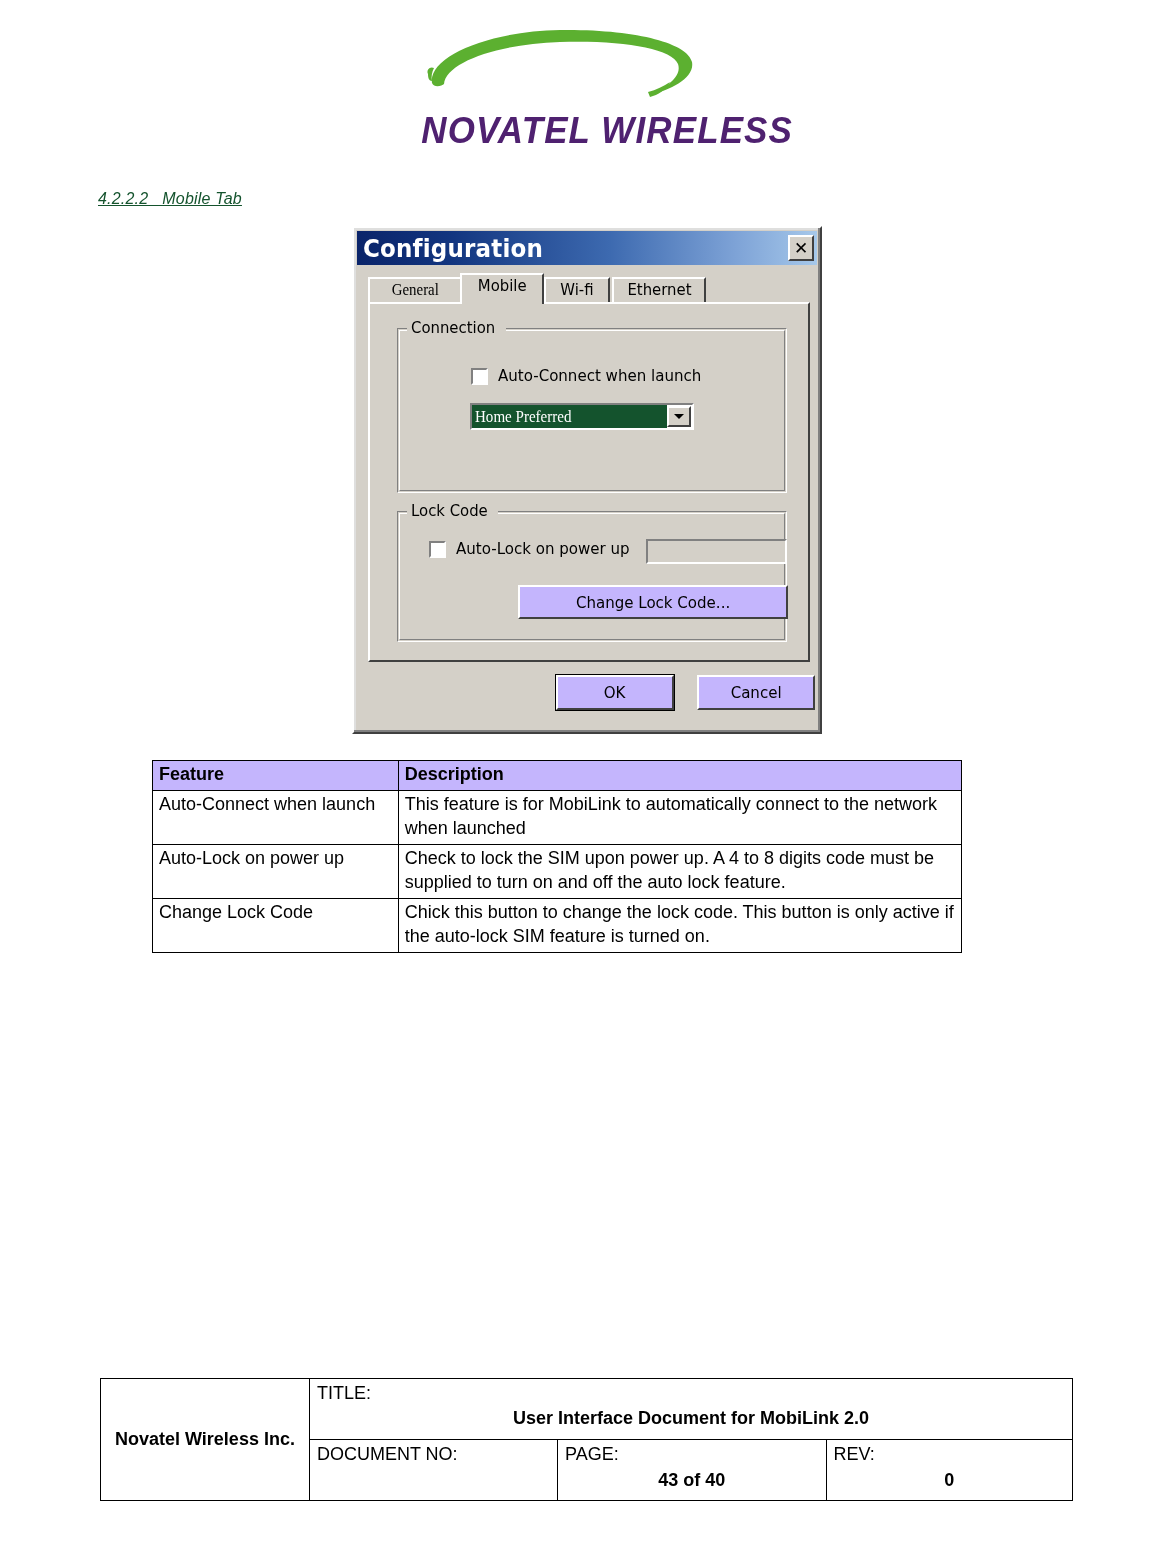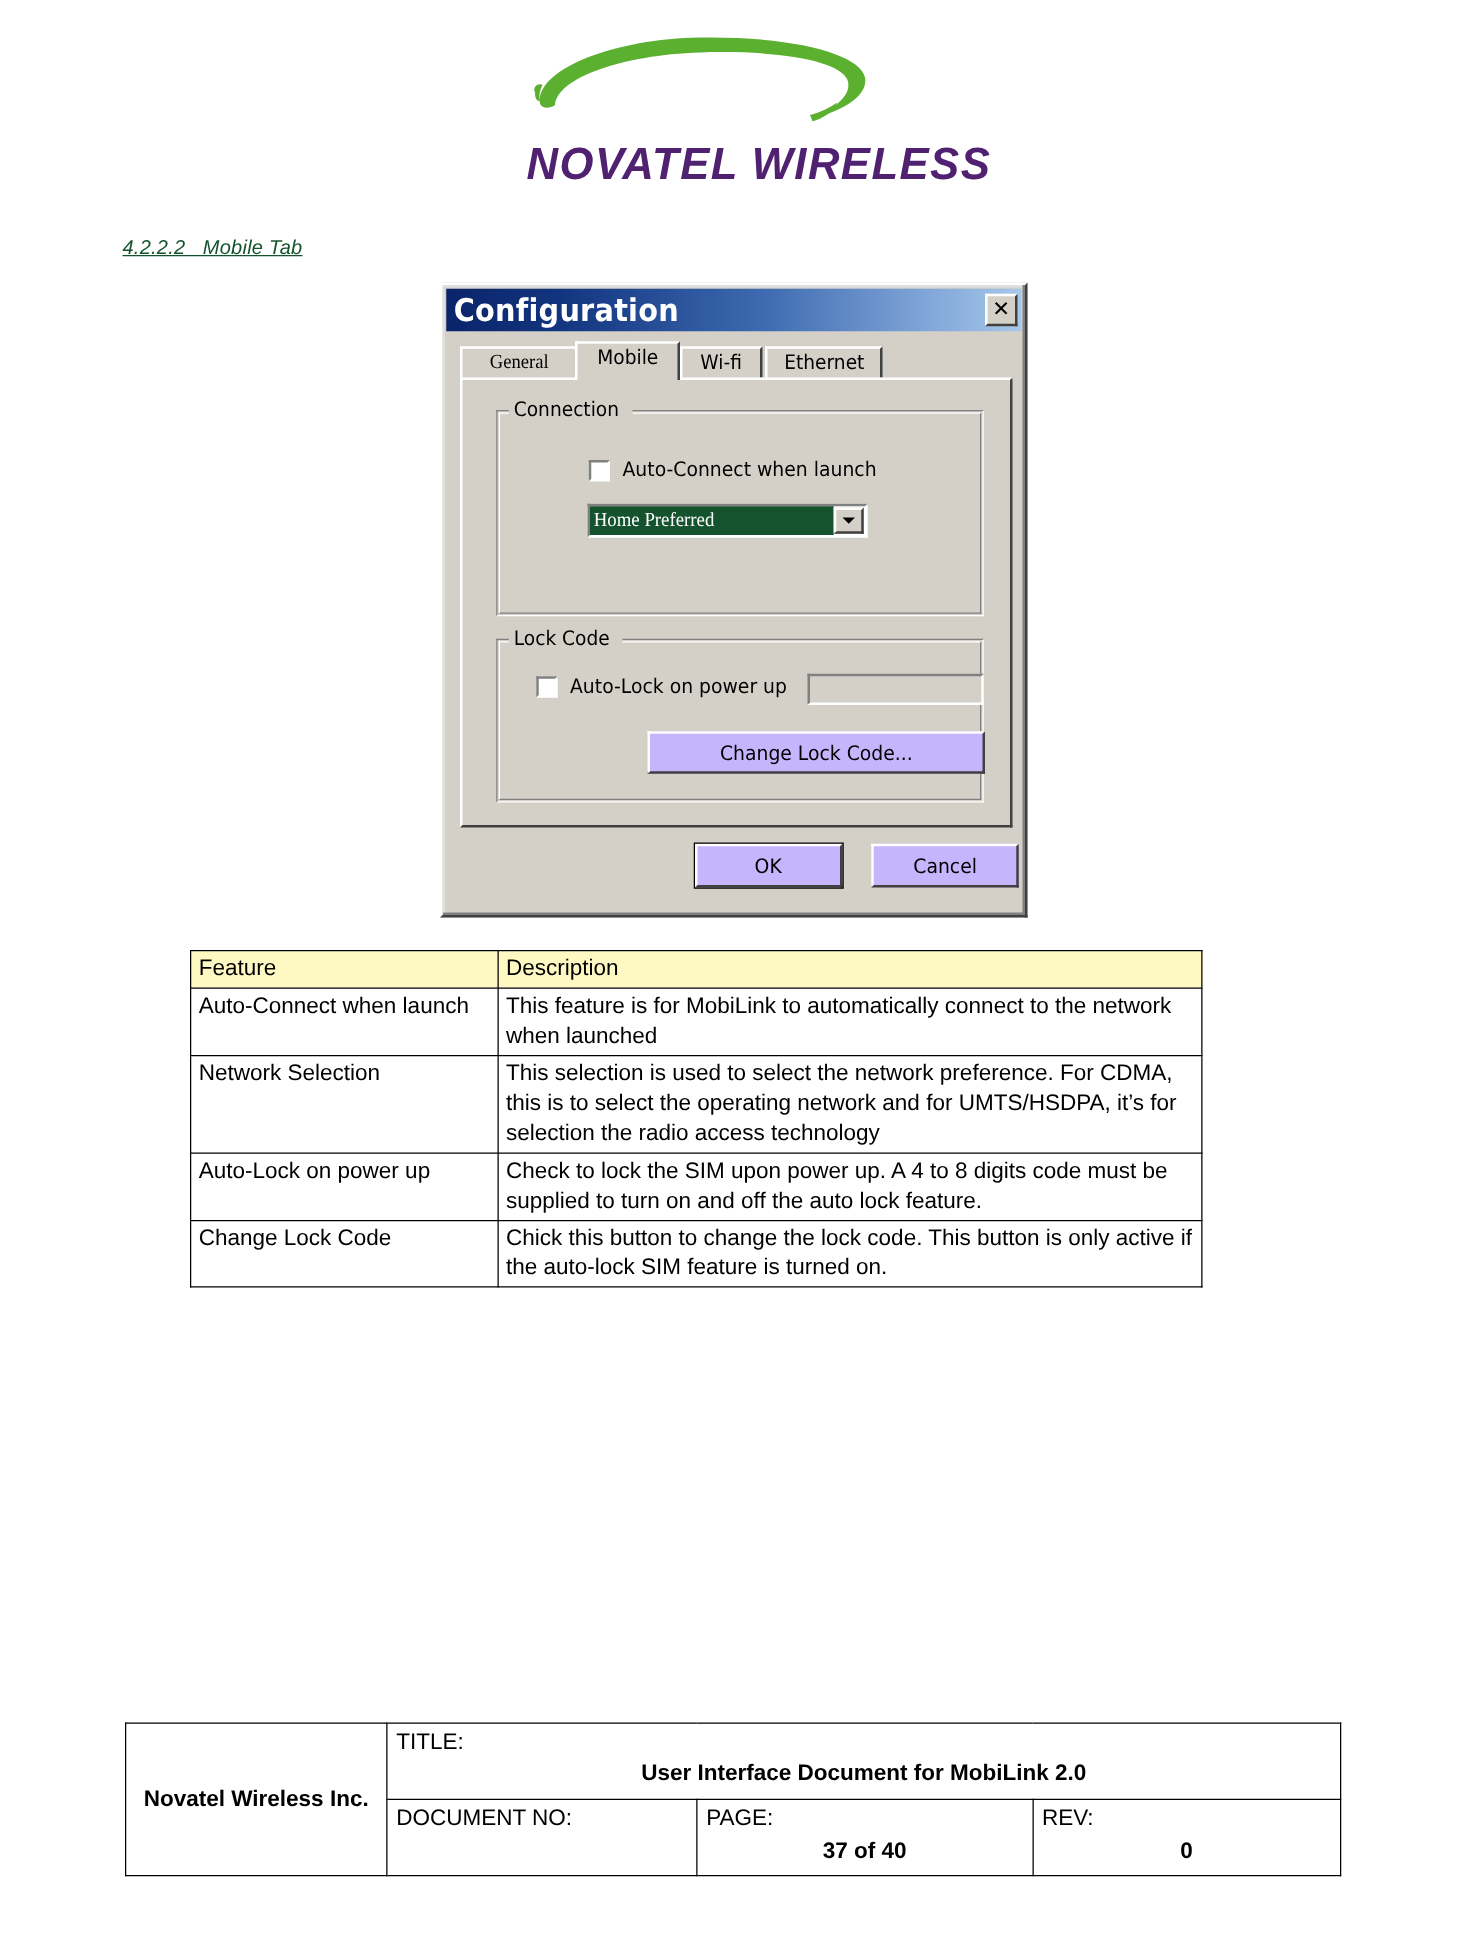--- a/index.html
+++ b/index.html
@@ -344,22 +344,22 @@
   }
   table.feature-table th,
   table.feature-table td {
     border: 1px solid #000000;
     padding: 2px 6px 3px 6px;
     vertical-align: top;
     text-align: left;
     line-height: 1.33;
   }
   table.feature-table th {
-    background: #fef9c3;
-    font-weight: normal;
+    background: #c4b5fd;
+    font-weight: bold;
   }
   table.feature-table col.c1 { width: 246px; }
   table.feature-table col.c2 { width: 564px; }
 
   
   table.footer-table {
     position: absolute;
     left: 100px;
     top: 1378px;
     width: 973px;
@@ -494,24 +494,20 @@
       <th>Feature</th>
       <th>Description</th>
     </tr>
   </thead>
   <tbody>
     <tr>
       <td>Auto-Connect when launch</td>
       <td>This feature is for MobiLink to automatically connect to the network when launched</td>
     </tr>
     <tr>
-      <td>Network Selection</td>
-      <td>This selection is used to select the network preference.  For CDMA, this is to select the operating network and for UMTS/HSDPA, it’s for selection the radio access technology</td>
-    </tr>
-    <tr>
       <td>Auto-Lock on power up</td>
       <td>Check to lock the SIM upon power up.  A 4 to 8 digits code must be supplied to turn on and off the auto lock feature.</td>
     </tr>
     <tr>
       <td>Change Lock Code</td>
       <td>Chick this button to change the lock code.  This button is only active if the auto-lock SIM feature is turned on.</td>
     </tr>
   </tbody>
 </table>
 
@@ -524,21 +520,21 @@
         <div class="ft-title-value">User Interface Document for MobiLink 2.0</div>
       </td>
     </tr>
     <tr class="ft-row2">
       <td class="ft-doc">
         <div>DOCUMENT NO:</div>
         <div class="ft-value-center"></div>
       </td>
       <td class="ft-page">
         <div>PAGE:</div>
-        <div class="ft-value-center">37 of 40</div>
+        <div class="ft-value-center">43 of 40</div>
       </td>
       <td class="ft-rev">
         <div>REV:</div>
         <div class="ft-value-center">0</div>
       </td>
     </tr>
   </tbody>
 </table>
 
 </body></html>

